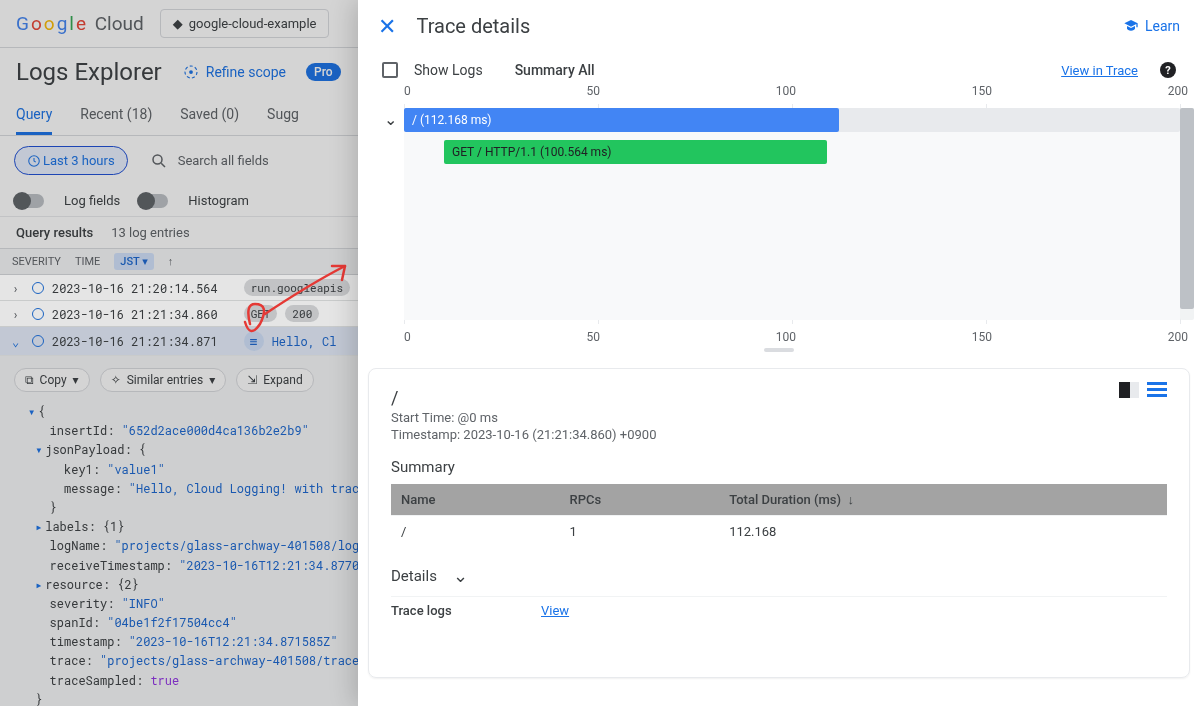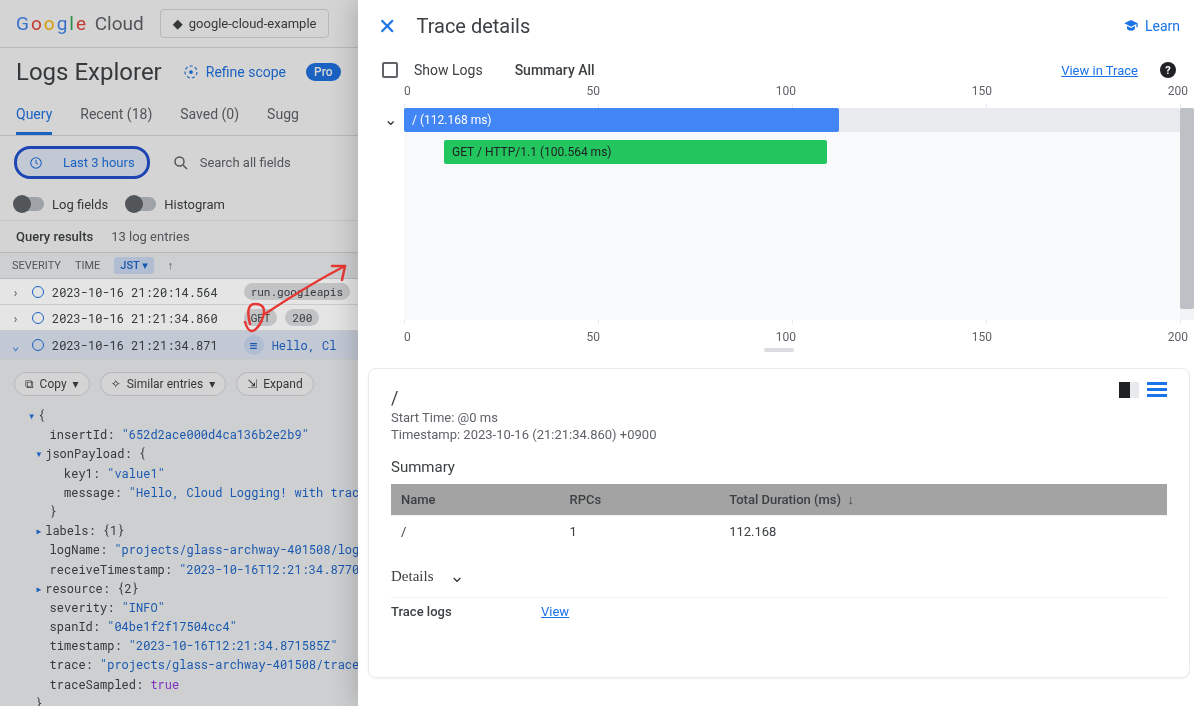--- a/index.html
+++ b/index.html
@@ -13,24 +13,24 @@
 .logo .g1{color:#4285F4}.logo .g2{color:#EA4335}.logo .g3{color:#FBBC05}.logo .g4{color:#4285F4}.logo .g5{color:#34A853}.logo .g6{color:#EA4335}
 .proj { border:1px solid #dadce0; border-radius:4px; padding:6px 12px; font-size:13px; display:flex; align-items:center; gap:6px;}
 .page-hd{display:flex;align-items:center;height:48px;padding:0 16px;gap:20px;border-bottom:1px solid transparent;background:#fff;}
 .page-title{font-size:24px;font-weight:400;color:#3c4043;}
 .scope{color:#1a73e8;font-size:14px;display:flex;align-items:center;gap:6px;}
 .pro-badge{background:#1a73e8;color:#fff;border-radius:10px;padding:2px 8px;font-size:12px;font-weight:500;}
 .tabs{display:flex;gap:28px;padding:0 16px;border-bottom:1px solid #dadce0;background:#fff;height:40px;align-items:flex-end;}
 .tab{padding:0 0 10px 0;font-size:14px;color:#5f6368;border-bottom:3px solid transparent;}
 .tab.active{color:#1a73e8;border-bottom-color:#1a73e8;}
 .query-row{display:flex;gap:12px;padding:10px 14px;align-items:center;background:#fff;}
-.chip{border:3px solid #1d4ed8;border-radius:16px;padding:6px 12px;font-size:13px;color:#1a73e8;display:flex;align-items:center;gap:20px;background:#e8f0fe;}
+.chip{border:1px solid #1d4ed8;border-radius:16px;padding:6px 12px;font-size:13px;color:#1a73e8;display:flex;align-items:center;gap:2px;background:#e8f0fe;}
 .search-all{flex:1;display:flex;align-items:center;gap:10px;color:#5f6368;padding-left:10px;}
 .toggle-row{display:flex;gap:20px;padding:8px 16px;align-items:center;background:#fff;border-bottom:1px solid #e8eaed;}
-.tgl{display:flex;gap:8px;font-size:13px;color:#3c4043;}
+.tgl{display:flex;align-items:center;gap:20px;font-size:13px;color:#3c4043;}
 .tgl .sw{width:28px;height:14px;background:#bdc1c6;border-radius:7px;position:relative;}
 .tgl .sw::after{content:'';position:absolute;width:18px;height:18px;background:#5f6368;border-radius:50%;left:-3px;top:-2px;}
 .results-hd{display:flex;gap:18px;padding:8px 16px;font-size:13px;background:#fff;}
 .table-hd{display:flex;padding:4px 12px;background:#f8f9fa;font-size:11px;color:#5f6368;align-items:center;gap:14px;border-top:1px solid #dadce0;border-bottom:1px solid #dadce0;}
 .jst{background:#d2e3fc;padding:2px 6px;border-radius:3px;color:#1967d2;font-weight:500;}
 .edit{color:#1a73e8;margin-left:auto;}
 .log-row{display:flex;padding:4px 12px;font-family:'Roboto Mono',monospace;font-size:12px;color:#3c4043;align-items:center;gap:8px;border-bottom:1px solid #f1f3f4;}
 .sev-dot{width:12px;height:12px;border:1.5px solid #1a73e8;border-radius:50%;flex-shrink:0;}
 .exp-icn{width:12px;color:#5f6368;}
 .method-chip{background:#e8eaed;padding:1px 7px;border-radius:9px;font-size:11px;}
@@ -76,21 +76,21 @@
 .d-meta{font-size:13px;color:#5f6368;margin-top:2px;}
 .d-icons{float:right;display:flex;gap:8px;margin-top:-26px;}
 .d-icn{width:20px;height:16px;display:inline-block;}
 .d-icn.a{background:linear-gradient(90deg,#202124 55%,#e8eaed 55%);}
 .d-icn.b{display:flex;flex-direction:column;gap:3px;}
 .d-icn.b span{height:3px;background:#1a73e8;}
 .sect{font-size:15px;color:#3c4043;margin:16px 0 8px 0;}
 .sum-tbl{width:100%;border-collapse:collapse;font-size:13px;}
 .sum-tbl th{text-align:left;font-weight:500;padding:8px 10px;background:#a3a3a3;color:#3c4043;}
 .sum-tbl td{padding:8px 10px;border-top:1px solid #f1f3f4;}
-.det-hd{display:flex;align-items:center;gap:16px;font-size:15px;margin:18px 0 10px 0;font-family:Liberation Serif, serif;}
+.det-hd{display:flex;align-items:center;gap:16px;font-size:15px;margin:18px 0 10px 0;}
 .kv{display:flex;padding:6px 0;font-size:13px;border-top:1px solid #f1f3f4;}
 .kv .k2{width:150px;font-weight:500;}
 .kv .v2 a{color:#1a73e8;text-decoration:underline;}
 
 
 .arrow{position:absolute;left:240px;top:254px;pointer-events:none;}
 .arrow path,.arrow circle{stroke:#e53935;fill:none;stroke-width:2.5;stroke-linecap:round;}
 </style>
 </head>
 <body>

